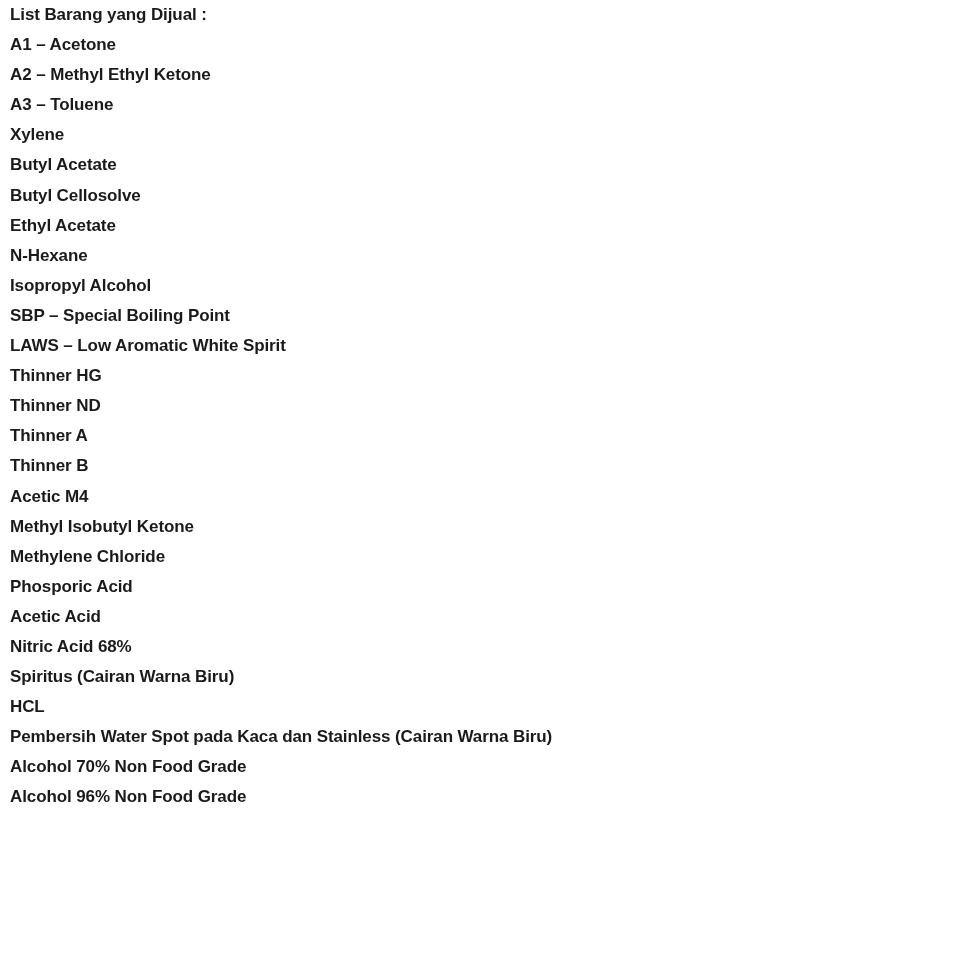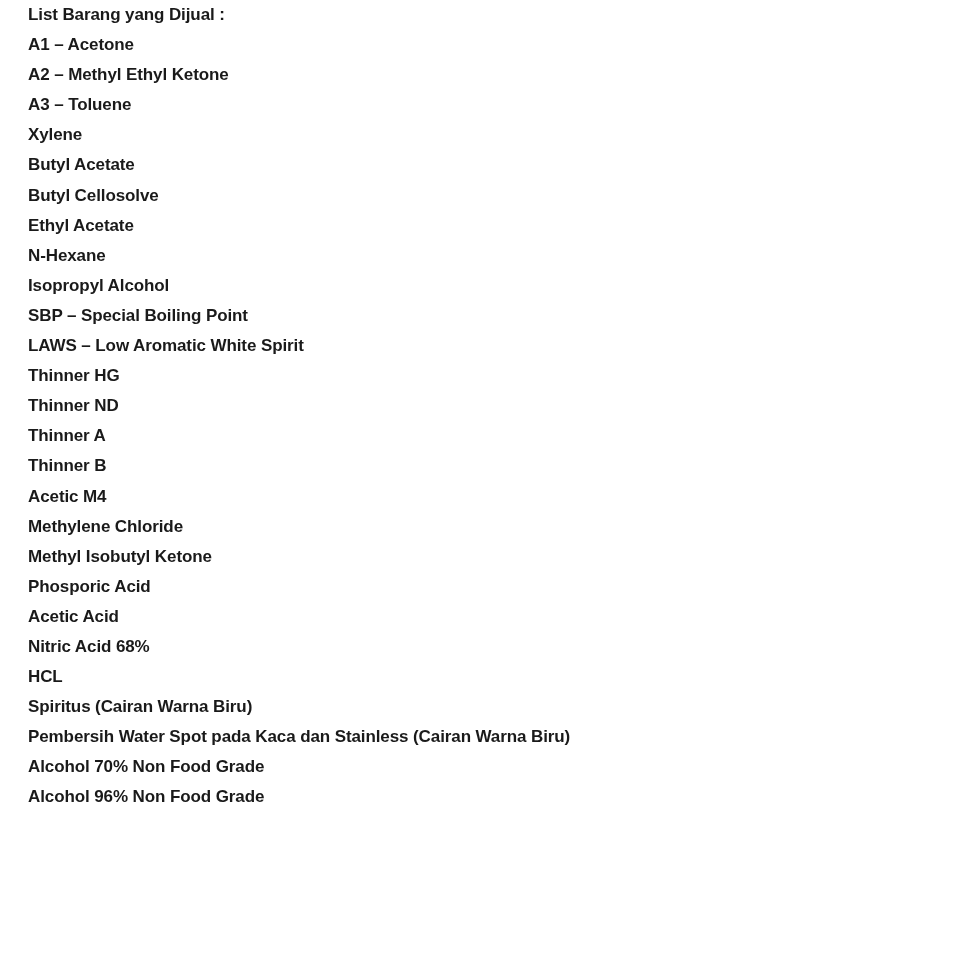--- a/index.html
+++ b/index.html
@@ -7,21 +7,21 @@
     padding: 0;
     background: #ffffff;
     overflow: hidden;
   }
   .page {
     position: relative;
     width: 968px;
     height: 968px;
     background: #ffffff;
     box-sizing: border-box;
-    padding: 0 0 0 28px;
+    padding: 0 0 0 10px;
   }
   .line {
     font-family: "Liberation Sans", "DejaVu Sans", sans-serif;
     font-weight: 700;
     font-size: 17px;
     line-height: 30.1px;
     color: #1a1a1a;
     letter-spacing: -0.1px;
     white-space: nowrap;
   }
@@ -41,24 +41,24 @@
       <div class="line">Ethyl Acetate</div>
       <div class="line">N-Hexane</div>
       <div class="line">Isopropyl Alcohol</div>
       <div class="line">SBP – Special Boiling Point</div>
       <div class="line">LAWS – Low Aromatic White Spirit</div>
       <div class="line">Thinner HG</div>
       <div class="line">Thinner ND</div>
       <div class="line">Thinner A</div>
       <div class="line">Thinner B</div>
       <div class="line">Acetic M4</div>
+      <div class="line">Methyl Isobutyl Ketone</div>
       <div class="line">Methylene Chloride</div>
-      <div class="line">Methyl Isobutyl Ketone</div>
       <div class="line">Phosporic Acid</div>
       <div class="line">Acetic Acid</div>
       <div class="line">Nitric Acid 68%</div>
+      <div class="line">Spiritus (Cairan Warna Biru)</div>
       <div class="line">HCL</div>
-      <div class="line">Spiritus (Cairan Warna Biru)</div>
       <div class="line">Pembersih Water Spot pada Kaca dan Stainless (Cairan Warna Biru)</div>
       <div class="line">Alcohol 70% Non Food Grade</div>
       <div class="line">Alcohol 96% Non Food Grade</div>
     </div>
 </div>
 
 </body></html>

